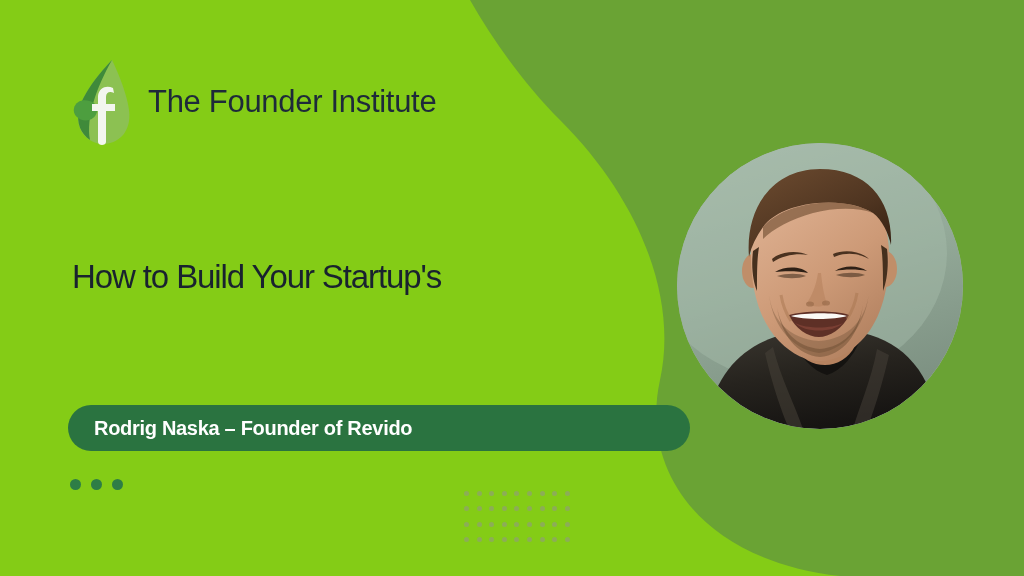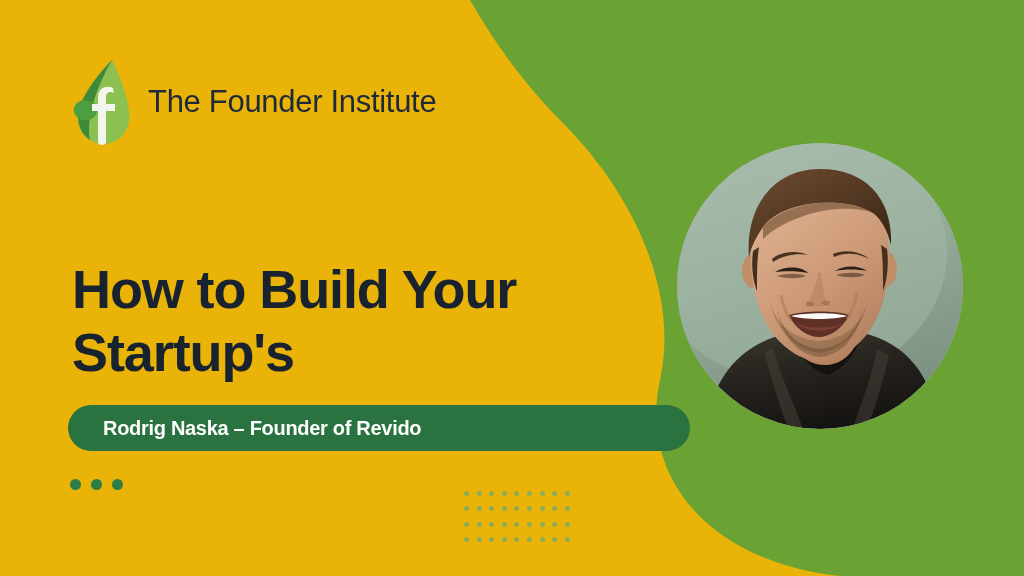--- a/index.html
+++ b/index.html
@@ -5,21 +5,21 @@
 <style>
   * { margin:0; padding:0; box-sizing:border-box; }
   html, body {
     width:1024px; height:576px;
     font-family:"Liberation Sans", sans-serif;
     overflow:hidden;
   }
   .slide {
     position:relative;
     width:1024px; height:576px;
-    background:#eab308;
+    background:#84cc16;
     overflow:hidden;
   }
 
   
   .bg-svg {
     position:absolute; inset:0;
     width:1024px; height:576px;
     display:block;
   }
 
@@ -37,40 +37,40 @@
     letter-spacing:-0.3px;
     color:#1e2a3a;
     white-space:nowrap;
   }
 
   
   .title {
     position:absolute;
     left:72px; top:258px;
     width:600px;
-    font-size:54px;
+    font-size:33px;
     line-height:1.17;
-    font-weight:bold;
+    font-weight:normal;
     letter-spacing:-1.1px;
     color:#19222f;
     z-index:5;
   }
 
   
   .speaker-pill {
     position:absolute;
     left:68px; top:405px;
     width:622px; height:46px;
     background:#2a7340;
     border-radius:23px;
     display:flex; align-items:center;
     z-index:5;
   }
   .speaker-name {
-    padding-left:35px;
+    padding-left:26px;
     color:#ffffff;
     font-size:20px;
     font-weight:bold;
     letter-spacing:-0.3px;
     white-space:nowrap;
   }
 
   
   .dot-row {
     position:absolute;

